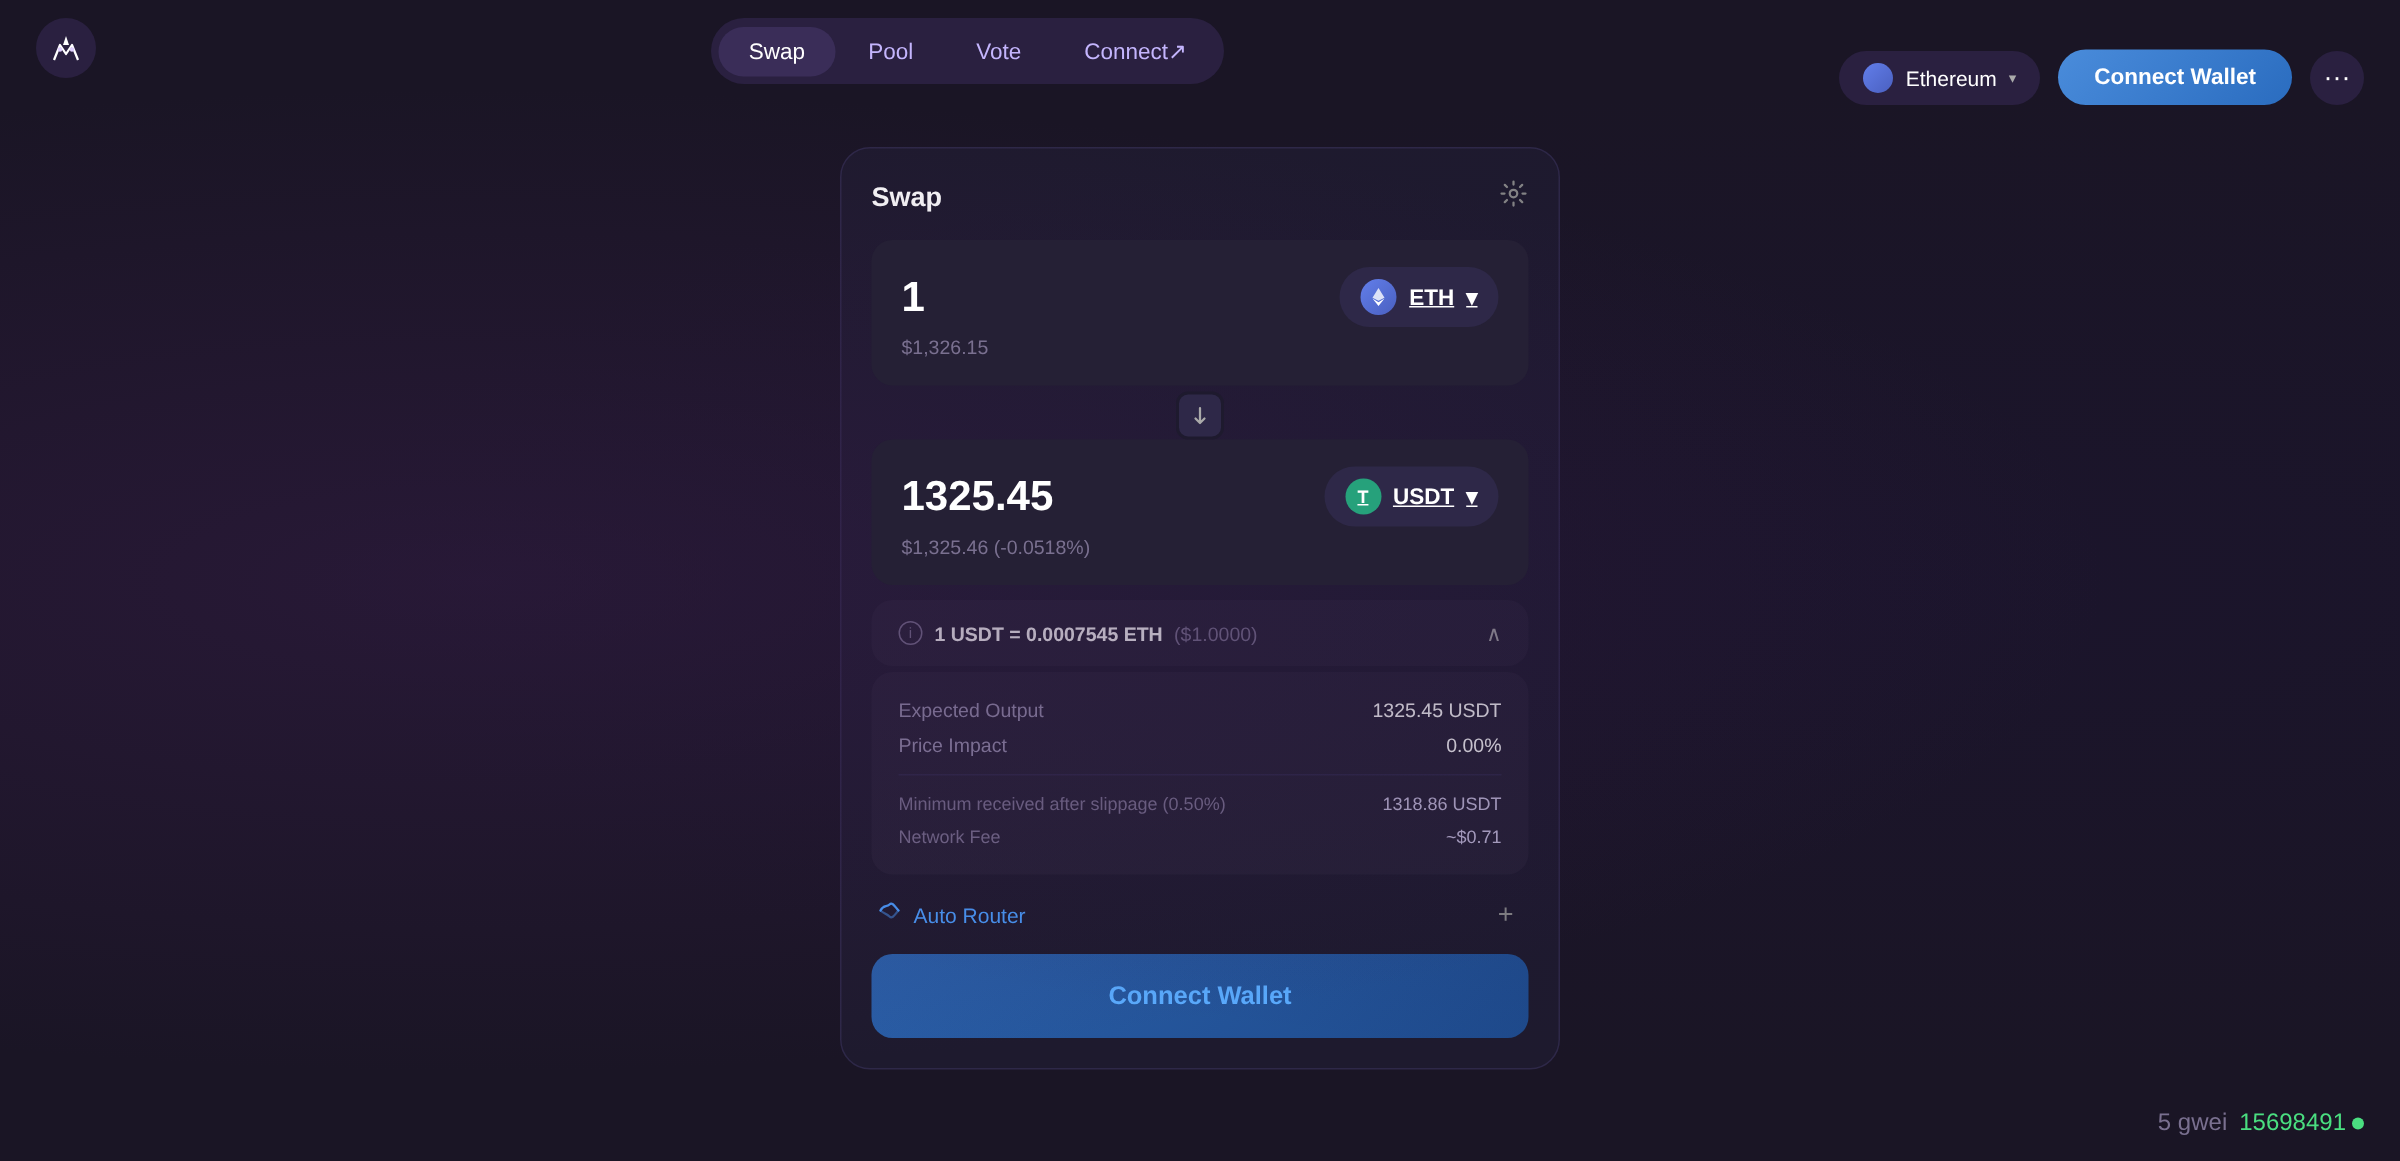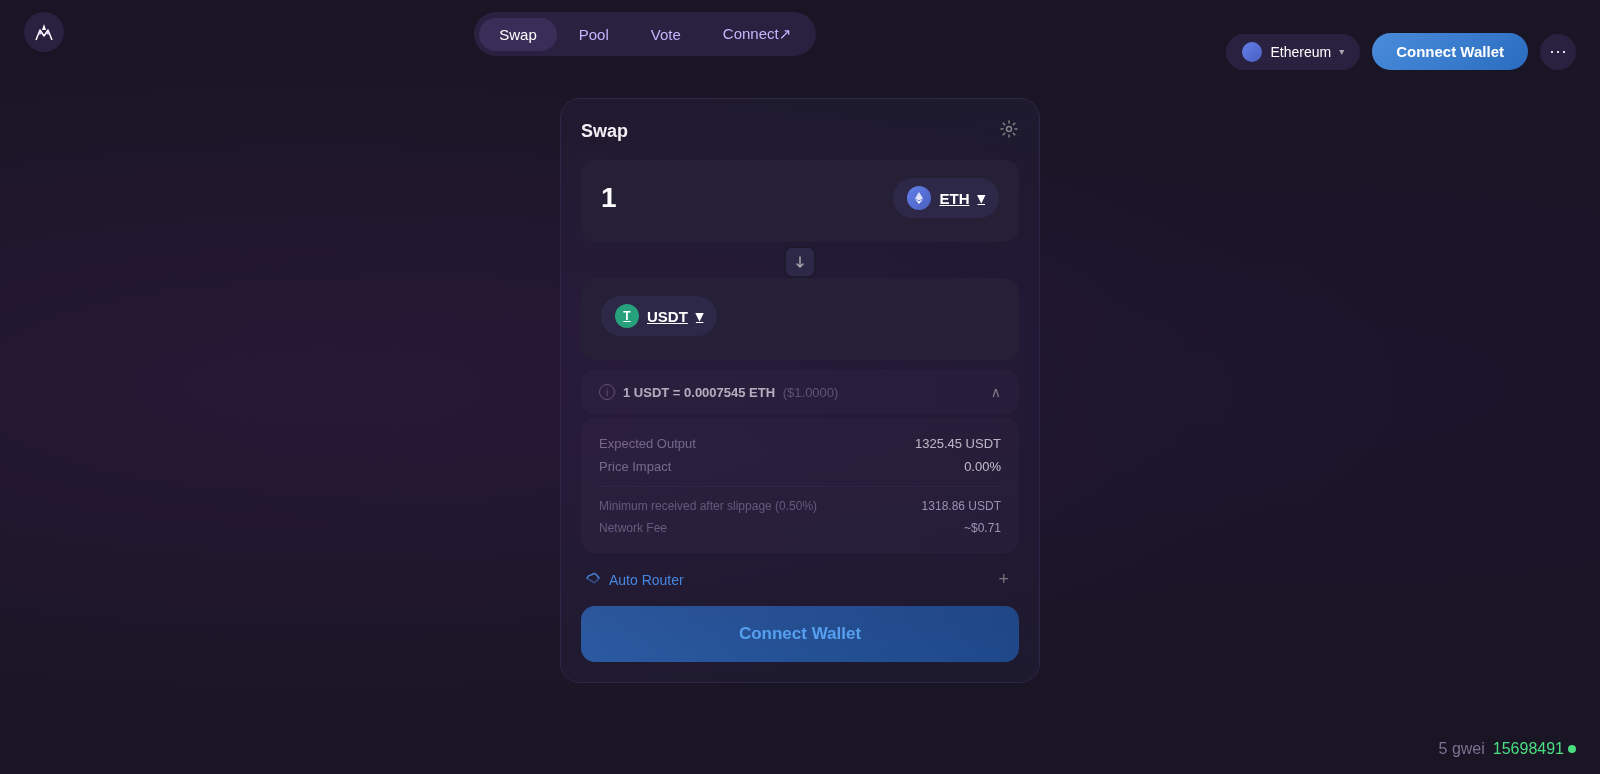--- a/index.html
+++ b/index.html
@@ -454,40 +454,43 @@
           <div class="token-icon-eth">
             <svg width="14" height="14" viewBox="0 0 14 14" fill="none">
               <path d="M7 1L3 7.5L7 9.5L11 7.5L7 1Z" fill="white" opacity="0.8"></path>
               <path d="M7 10.5L3 8L7 13L11 8L7 10.5Z" fill="white"></path>
             </svg>
           </div>
           <span>ETH</span>
           <span>▾</span>
         </button>
       </div>
+      <div class="token-usd">$1,326.15</div>
     </div>
 
     
     <div class="swap-divider">
       <button class="swap-arrow-btn">
         <svg width="14" height="14" viewBox="0 0 14 14" fill="none">
           <path d="M7 2v10M4 9l3 3 3-3" stroke="#aaa" stroke-width="1.5" stroke-linecap="round" stroke-linejoin="round"></path>
         </svg>
       </button>
     </div>
 
     
     <div class="token-box">
       <div class="token-box-top">
+        <span class="token-amount" style="display:block; line-height:1.2;">1325.45</span>
         <button class="token-selector">
           <div class="token-icon-usdt">T</div>
           <span>USDT</span>
           <span>▾</span>
         </button>
       </div>
+      <div class="token-usd">$1,325.46 (-0.0518%)</div>
     </div>
 
     
     <div class="rate-info">
       <div class="rate-left">
         <div class="info-icon">i</div>
         <span>
           <span style="color:#fff; font-weight:600;">1 USDT = 0.0007545 ETH</span>
           <span style="color:#7a7090; margin-left:4px;">($1.0000)</span>
         </span>

